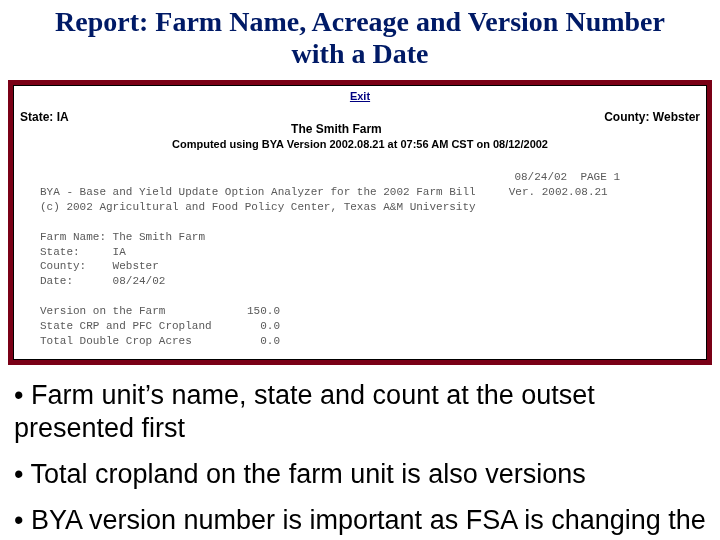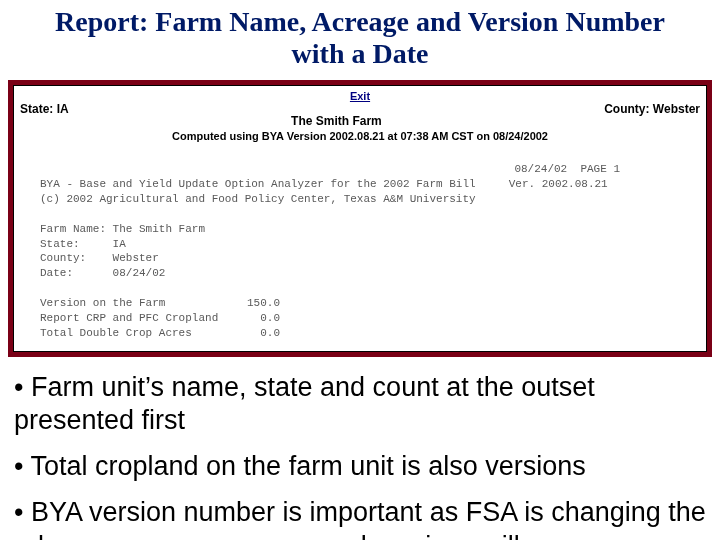--- a/index.html
+++ b/index.html
@@ -37,21 +37,21 @@
     font-size: 11px;
     color: #000;
   }
   .exit {
     text-align: center;
     color: #000080;
     text-decoration: underline;
     font-weight: bold;
     font-size: 11px;
     cursor: pointer;
-    margin-bottom: 0;
+    margin-bottom: 8px;
   }
   .hdr-row {
     display: flex;
     justify-content: space-between;
     font-weight: bold;
     font-size: 12px;
   }
   .hdr-center {
     text-align: center;
     margin-top: 12px;
@@ -106,35 +106,35 @@
     <div class="frame-inner">
 
       <div class="exit">Exit</div>
 
       <div class="hdr-row">
         <div>State: IA</div>
         <div class="hdr-center">The Smith Farm</div>
         <div>County: Webster</div>
       </div>
 
-      <div class="computed">Computed using BYA Version 2002.08.21 at 07:38 AM CST on 08/24/2002</div>
+      <div class="computed">Computed using BYA Version 2002.08.21 at 07:56 AM CST on 08/12/2002</div>
 
       <div class="mono pgline">08/24/02  PAGE 1</div>
 
       <div class="mono">BYA - Base and Yield Update Option Analyzer for the 2002 Farm Bill     Ver. 2002.08.21</div>
       <div class="mono">(c) 2002 Agricultural and Food Policy Center, Texas A&amp;M University</div>
       <div class="mono"> </div>
       <div class="mono">Farm Name: The Smith Farm</div>
       <div class="mono">State:     IA</div>
       <div class="mono">County:    Webster</div>
       <div class="mono">Date:      08/24/02</div>
       <div class="mono"> </div>
 
       <div class="mono"><span class="lbl">Version on the Farm</span><span class="num">150.0</span></div>
-      <div class="mono"><span class="lbl">Report CRP and PFC Cropland</span><span class="num">0.0</span></div>
+      <div class="mono"><span class="lbl">State CRP and PFC Cropland</span><span class="num">0.0</span></div>
       <div class="mono"><span class="lbl">Total Double Crop Acres</span><span class="num">0.0</span></div>
 
     </div>
   </div>
 
   <div class="bullets">
     <div class="bullet">• Farm unit’s name, state and count at the outset presented first</div>
     <div class="bullet">• Total cropland on the farm unit is also versions</div>
     <div class="bullet">• BYA version number is important as FSA is changing the rules as we go;  unannounced versions will appear</div>
   </div>

